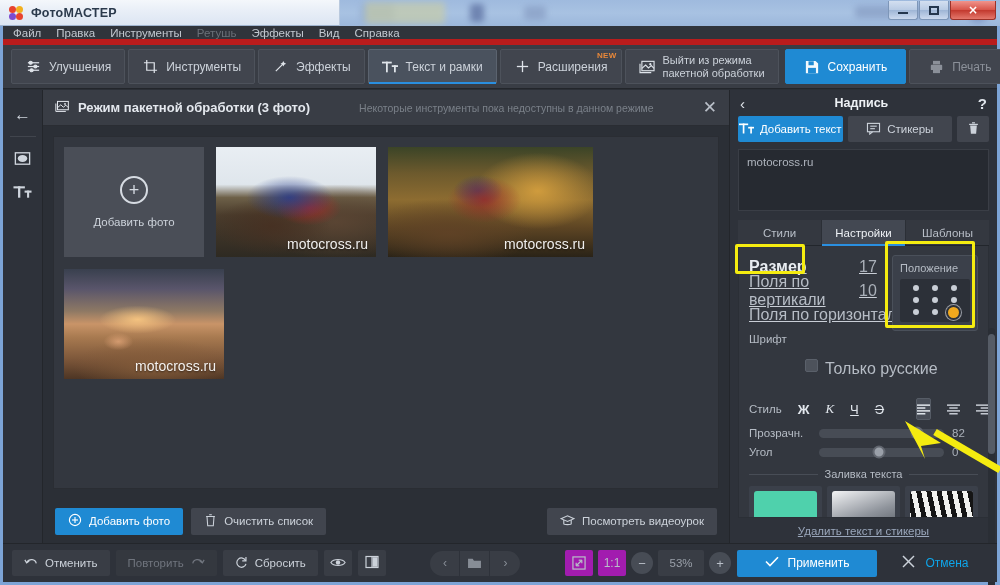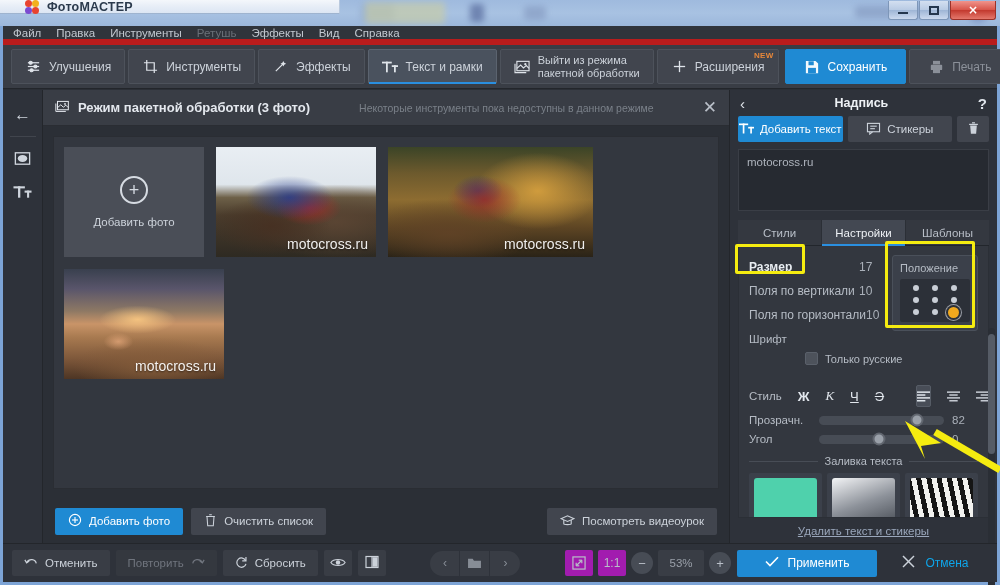--- a/index.html
+++ b/index.html
@@ -17,24 +17,24 @@
   .os-backdrop{
     position:absolute; left:0; top:0; width:1000px; height:26px;
     background:linear-gradient(180deg,#9fbade 0%, #a8c2e2 50%, #9cb7db 100%);
     overflow:hidden;
   }
   .os-blur-chip{position:absolute;border-radius:3px;filter:blur(3px);opacity:.55;}
   .titlebar{
     position:absolute; left:0; top:0; width:1000px; height:26px;
   }
   .tb-left{
-    position:absolute;left:0;top:0;width:340px;height:14px;
+    position:absolute;left:0;top:0;width:340px;height:26px;
     background:linear-gradient(180deg,#f4f7fb 0%, #e8eef7 45%, #dce6f3 100%);
     border-bottom:1px solid #9fb4cf;
-    display:flex;align-items:center;padding-left:25px;gap:8px;
+    display:flex;align-items:center;padding-left:9px;gap:8px;
     border-right:1px solid #b9c9de;
   }
   .logo{width:14px;height:14px;position:relative;flex:0 0 auto;}
   .logo i{position:absolute;width:7px;height:7px;border-radius:50%;}
   .app-title{font-size:12.5px;color:#2b3a4c;font-weight:600;letter-spacing:.2px;}
   .wc{
     position:absolute;top:1px;right:4px;display:flex;gap:1px;align-items:flex-start;
   }
   .wcbtn{
     width:30px;height:19px;border:1px solid #7d96b8;border-top:none;
@@ -207,21 +207,21 @@
   }
   .tab:last-child{border-right:none;}
   .tab.active{background:#434852;color:#eef1f5;}
   .tab.active::after{content:'';position:absolute;left:0;right:0;bottom:-1px;height:2px;background:#2a8fe0;}
 
   .settings{
     margin:0 8px;flex:1;background:#33373f;border:1px solid #2b2f36;border-top:none;
     padding:9px 10px 6px 10px;position:relative;overflow:hidden;
   }
 
-  .row{display:flex;align-items:center;height:24px;font-size:12px;}
+  .row{display:flex;align-items:center;height:24px;font-size:16px;text-decoration:underline;}
   .row .lbl{flex:1;color:#b6bcc5;}
   .row .val{width:40px;text-align:left;color:#aab0b9;}
 
   .left-col{width:150px;}
 
   .pos-box{
     position:absolute;right:10px;top:9px;width:86px;
     background:#3b404a;border:1px solid #4a505a;border-radius:3px;padding:6px 7px 8px;
   }
   .pos-lbl{font-size:11px;color:#b6bcc5;margin-bottom:5px;text-align:left;}
@@ -243,21 +243,21 @@
   .select{
     flex:1;height:22px;background:#3c414a;border:1px solid #4a505a;border-radius:2px;
     display:flex;align-items:center;padding:0 8px;color:#d3d8df;font-size:11.5px;position:relative;
   }
   .spin{
     position:absolute;right:0;top:0;bottom:0;width:22px;border-left:1px solid #4a505a;
     display:flex;flex-direction:column;align-items:center;justify-content:center;gap:2px;color:#cfd4db;font-size:8px;line-height:1;
   }
   .chk-row{display:flex;align-items:center;gap:7px;margin:7px 0 2px 56px;}
   .chkbox{width:13px;height:13px;background:#4d525b;border:1px solid #5a606a;border-radius:2px;}
-  .chk-lbl{font-size:11px;color:#b6bcc5;}
+  .chk-lbl{font-size:16px;color:#b6bcc5;margin-top:8px;}
 
   .style-row{display:flex;align-items:center;gap:16px;margin-top:20px;}
   .style-row .lbl{width:48px;color:#b6bcc5;font-size:11.5px;}
   .sbtn{
     width:22px;height:22px;display:flex;align-items:center;justify-content:center;
     color:#e2e7ed;font-size:13px;cursor:default;border-radius:2px;
   }
   .sbtn.al{font-size:12px;color:#c7ccd4;}
   .sbtn.sel{background:#484d57;border:1px solid #565c66;}
   .align-gap{width:7px;}
@@ -422,44 +422,44 @@
         <span class="ico">
           <svg width="16" height="14" viewBox="0 0 18 14" fill="#dfe4ea">
             <rect x="0" y="1" width="11" height="2"></rect>
               <rect x="4.5" y="1" width="2" height="12"></rect>
             <rect x="11" y="5" width="7" height="2"></rect>
               <rect x="13.5" y="5" width="2" height="8"></rect>
           </svg>
         </span>
         <span>Текст и рамки</span>
       </div>
+      <div class="tbtn">
+        <span class="badge-new">NEW</span>
+        <span class="ico">
+          <svg width="15" height="15" viewBox="0 0 16 16" stroke="#dfe4ea" stroke-width="1.4">
+              <line x1="8" y1="2" x2="8" y2="14"></line>
+              <line x1="2" y1="8" x2="14" y2="8"></line>
+            </svg>
+        </span>
+        <span>Расширения</span>
+      </div>
+
       <div class="tbtn two-line">
         <span class="ico">
           <svg width="17" height="15" viewBox="0 0 18 16" fill="none" stroke="#dfe4ea" stroke-width="1.2">
             <rect x="3" y="2.5" width="13" height="10"></rect>
               <path d="M3 10 L7 6.5 L10 9.5 L13 7 L16 10"></path>
             <circle cx="12" cy="5.5" r="1.2" fill="#dfe4ea" stroke="none"></circle>
             <path d="M1 5 V14.5 H13"></path>
           </svg>
         </span>
         <span>
           <span class="lbl">Выйти из режима</span>
           <span class="lbl">пакетной обработки</span>
         </span>
-      </div>
-
-      <div class="tbtn">
-        <span class="badge-new">NEW</span>
-        <span class="ico">
-          <svg width="15" height="15" viewBox="0 0 16 16" stroke="#dfe4ea" stroke-width="1.4">
-              <line x1="8" y1="2" x2="8" y2="14"></line>
-              <line x1="2" y1="8" x2="14" y2="8"></line>
-            </svg>
-        </span>
-        <span>Расширения</span>
       </div>
 
       <div class="tb-spacer"></div>
 
       <div class="tbtn primary">
         <span class="ico">
           <svg width="14" height="14" viewBox="0 0 16 16" fill="#fff">
             <path d="M1 1 H12 L15 4 V15 H1 Z" opacity=".95"></path>
             <rect x="4" y="1.5" width="6" height="4.5" fill="#1f8ad3"></rect>
             <rect x="3.5" y="9" width="9" height="6" fill="#1f8ad3"></rect>

